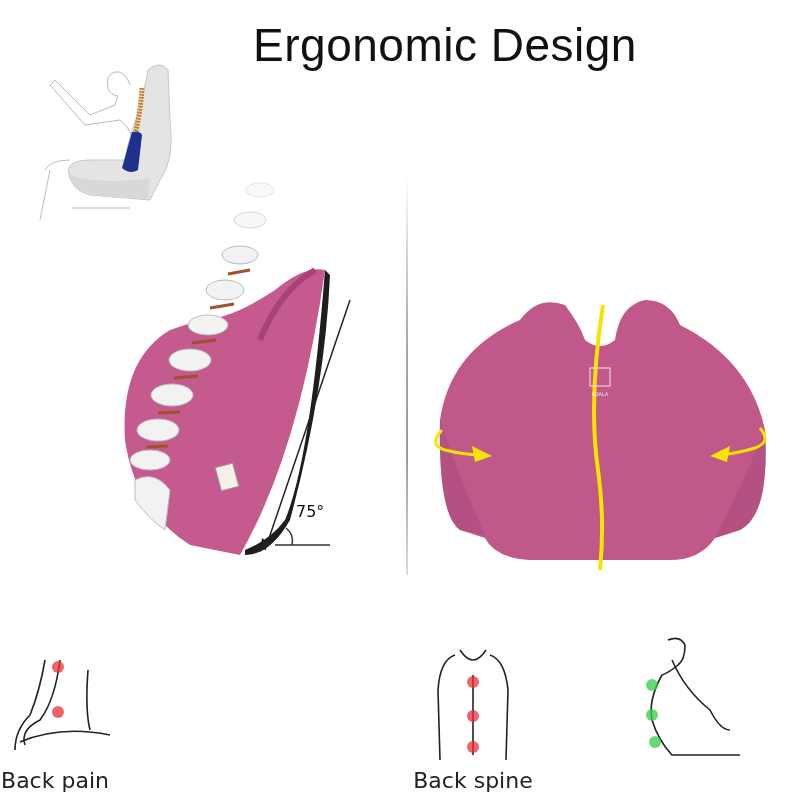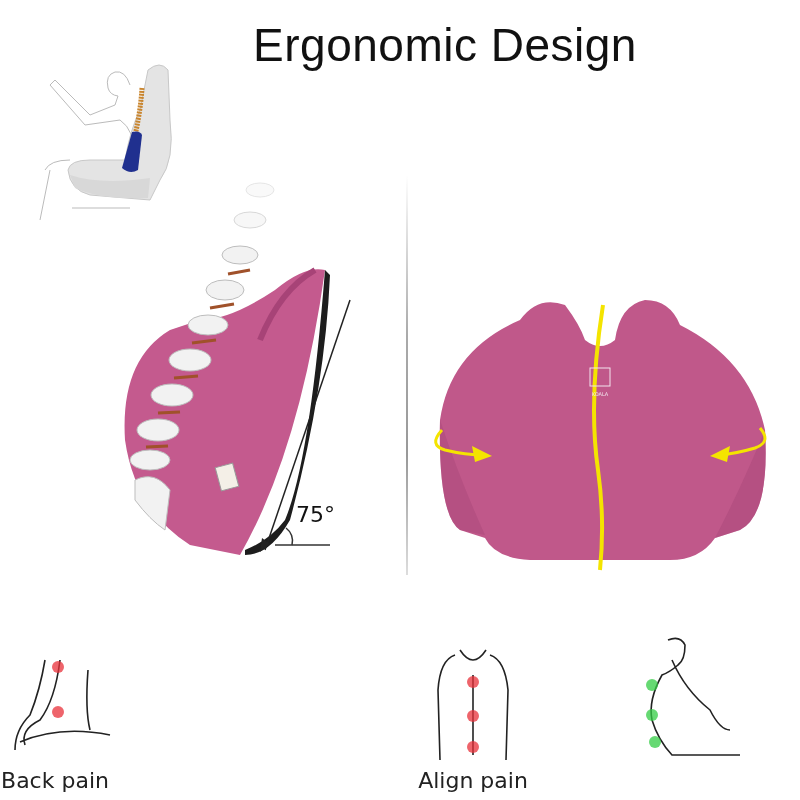--- a/index.html
+++ b/index.html
@@ -2,21 +2,21 @@
 <html><head>
 <meta charset="utf-8">
 <style>
   html,body{margin:0;padding:0;background:#fff;}
   body{width:800px;height:800px;position:relative;overflow:hidden;font-family:"Liberation Sans",sans-serif;color:#111;}
   .title{position:absolute;left:0;width:800px;top:18px;text-align:center;font-size:46px;font-weight:400;letter-spacing:0.5px;padding-left:90px;box-sizing:border-box;}
   .seat-illus{position:absolute;left:30px;top:60px;width:150px;height:160px;}
   .divider{position:absolute;left:406px;top:175px;width:2px;height:400px;background:linear-gradient(#fff,#aaa 40%,#999 70%,#ddd);}
   .left-illus{position:absolute;left:110px;top:160px;width:250px;height:400px;}
   .right-illus{position:absolute;left:420px;top:280px;width:360px;height:300px;}
-  .angle-label{position:absolute;left:296px;top:502px;font-size:22px;font-family:"DejaVu Sans",sans-serif;}
+  .angle-label{position:absolute;left:296px;top:502px;font-size:16px;font-family:"DejaVu Sans",sans-serif;}
   .benefits{position:absolute;left:0;top:630px;width:800px;height:170px;}
   .benefit{position:absolute;top:0;width:200px;height:170px;}
   .benefit svg{position:absolute;left:0;top:0;}
   .benefit .lbl{position:absolute;left:0;width:200px;top:138px;text-align:center;font-size:22px;color:#222;font-family:"DejaVu Sans",sans-serif;}
 </style>
 </head>
 <body>
 
 <div class="title">Ergonomic Design</div>
 
@@ -91,21 +91,21 @@
     <div class="lbl" style="left:-45px">Back pain</div>
   </div>
   <div class="benefit" style="left:400px">
     <svg width="200" height="135" viewBox="0 0 200 135">
       <path d="M55 25 Q40 30 38 60 L40 130 M90 25 Q105 30 108 60 L106 130 M60 20 Q73 40 86 20" fill="none" stroke="#222" stroke-width="1.6"></path>
       <line x1="73" y1="45" x2="73" y2="125" stroke="#222" stroke-width="1.6"></line>
       <circle cx="73" cy="52" r="6" fill="#e8303a" opacity="0.75"></circle>
       <circle cx="73" cy="86" r="6" fill="#e8303a" opacity="0.75"></circle>
       <circle cx="73" cy="117" r="6" fill="#e8303a" opacity="0.75"></circle>
     </svg>
-    <div class="lbl" style="left:-27px">Align pain</div>
+    <div class="lbl" style="left:-27px">Back spine</div>
   </div>
   <div class="benefit" style="left:600px">
     <svg width="200" height="135" viewBox="0 0 200 135">
       <path d="M68 10 Q80 5 85 15 Q85 30 78 35 Q70 42 62 45 Q48 70 52 90 Q58 110 72 125 L140 125 M72 30 Q85 60 110 80 Q120 100 130 100" fill="none" stroke="#222" stroke-width="1.6"></path>
       <circle cx="52" cy="55" r="6" fill="#33cc44" opacity="0.75"></circle>
       <circle cx="52" cy="85" r="6" fill="#33cc44" opacity="0.75"></circle>
       <circle cx="55" cy="112" r="6" fill="#33cc44" opacity="0.75"></circle>
     </svg>
   </div>
 </div>

